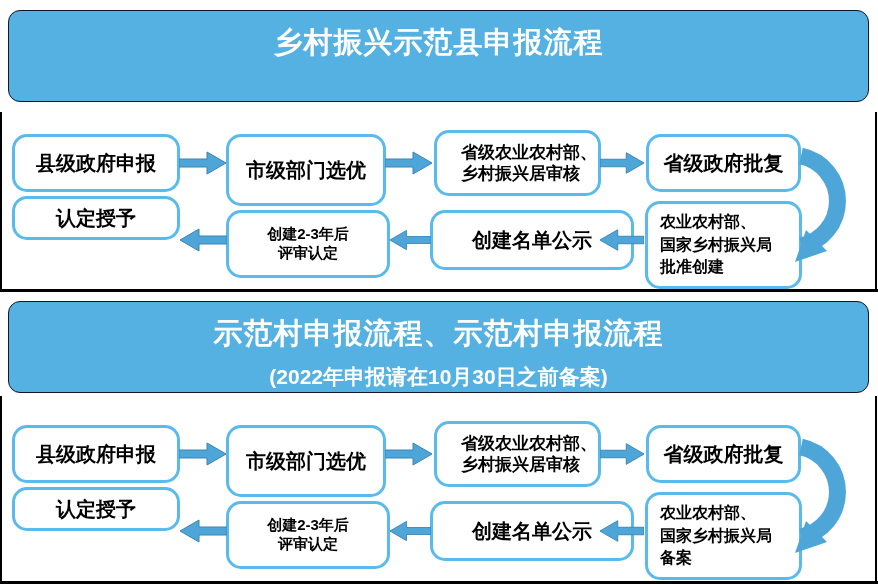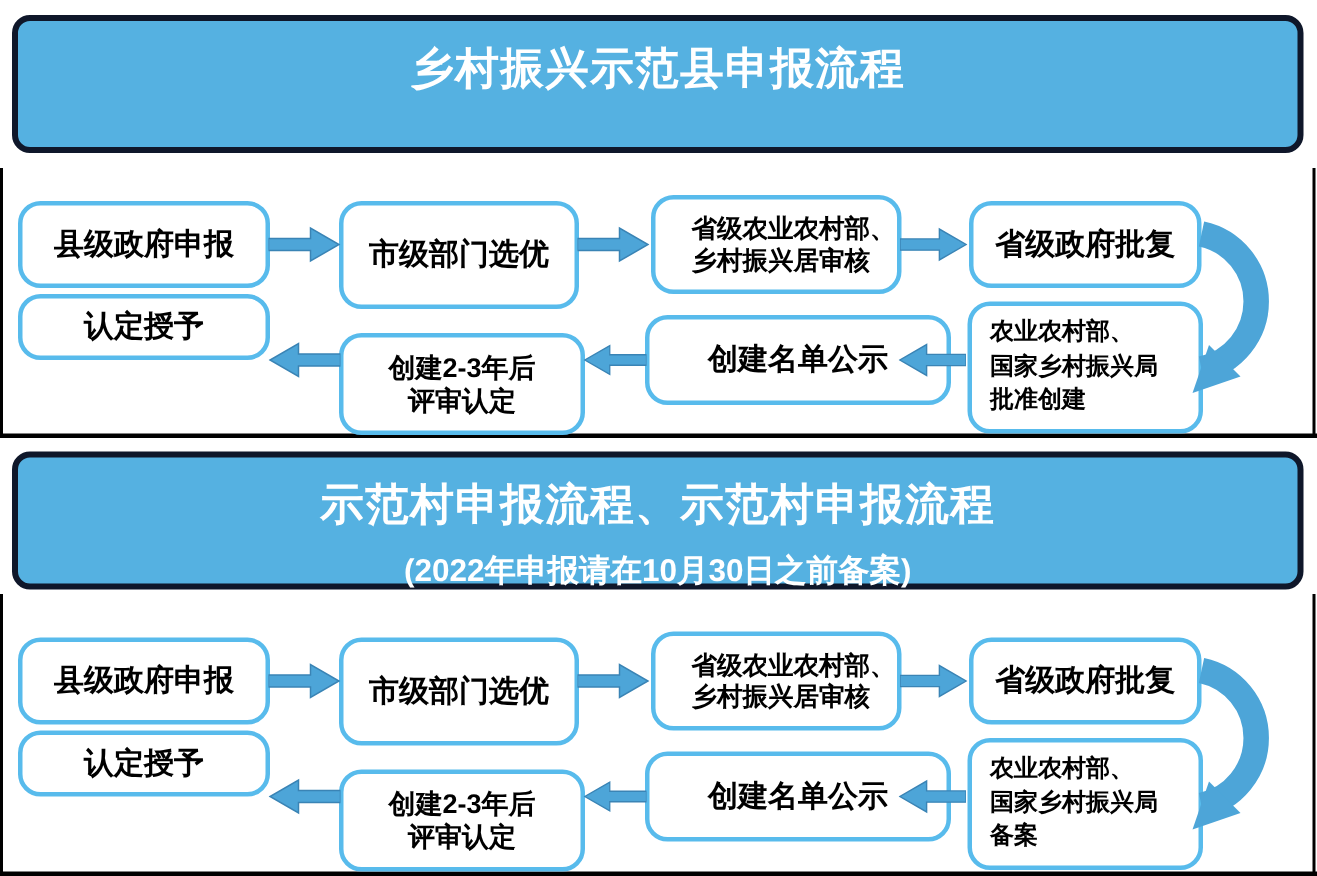--- a/index.html
+++ b/index.html
@@ -23,21 +23,21 @@
 
   .sec { position: absolute; left: 0; width: 878px; }
   #sec1 { top: 0;     height: 291px; }
   #sec2 { top: 291px; height: 293px; }
 
   .hdr {
     position: absolute; left: 8px; top: 10px;
     width: 861px; height: 92px;
     box-sizing: border-box;
     background: #55b1e1;
-    border: 4px solid #0f172a;
+    border: 1px solid #0f172a;
     border-radius: 12px;
     color: #ffffff; text-align: center;
   }
   .hdr .t { font-size: 29px; font-weight: bold; padding-top: 12px; letter-spacing: 1px; }
   .hdr .s { font-size: 21px; font-weight: bold; padding-top: 9px; }
 
   .b {
     position: absolute; box-sizing: border-box;
     background: #ffffff;
     border: 3px solid #58bbec;
@@ -45,21 +45,21 @@
     display: flex; align-items: center; justify-content: center;
     font-weight: bold; color: #000;
     white-space: pre-line; text-align: center; line-height: 1.25;
   }
   .r1c1 { left: 12px;  top: 134px; width: 168px; height: 58px; font-size: 20px; }
   .r1c2 { left: 226px; top: 134px; width: 160px; height: 72px; font-size: 20px; }
   .r1c3 { left: 434px; top: 130px; width: 167px; height: 66px; font-size: 17px;
           justify-content: flex-start; padding-left: 24px; text-align: left; }
   .r1c4 { left: 646px; top: 134px; width: 155px; height: 58px; font-size: 20px; }
   .r2c1 { left: 12px;  top: 196px; width: 168px; height: 44px; font-size: 20px; }
-  .r2c2 { left: 226px; top: 222px; width: 164px; height: 68px; font-size: 18px; }
+  .r2c2 { left: 226px; top: 210px; width: 164px; height: 68px; font-size: 15px; }
   .r2c3 { left: 430px; top: 210px; width: 204px; height: 60px; font-size: 20px; }
   .r2c4 { left: 645px; top: 201px; width: 157px; height: 88px; font-size: 16px;
           justify-content: flex-start; padding-left: 12px; text-align: left; line-height: 1.4; }
 
   .ar { position: absolute; }
   .a-r1-1 { left: 179px; top: 150px; }
   .a-r1-2 { left: 385px; top: 150px; }
   .a-r1-3 { left: 600px; top: 150px; }
   .a-r2-1 { left: 179px; top: 227px; }
   .a-r2-2 { left: 389px; top: 227px; }

